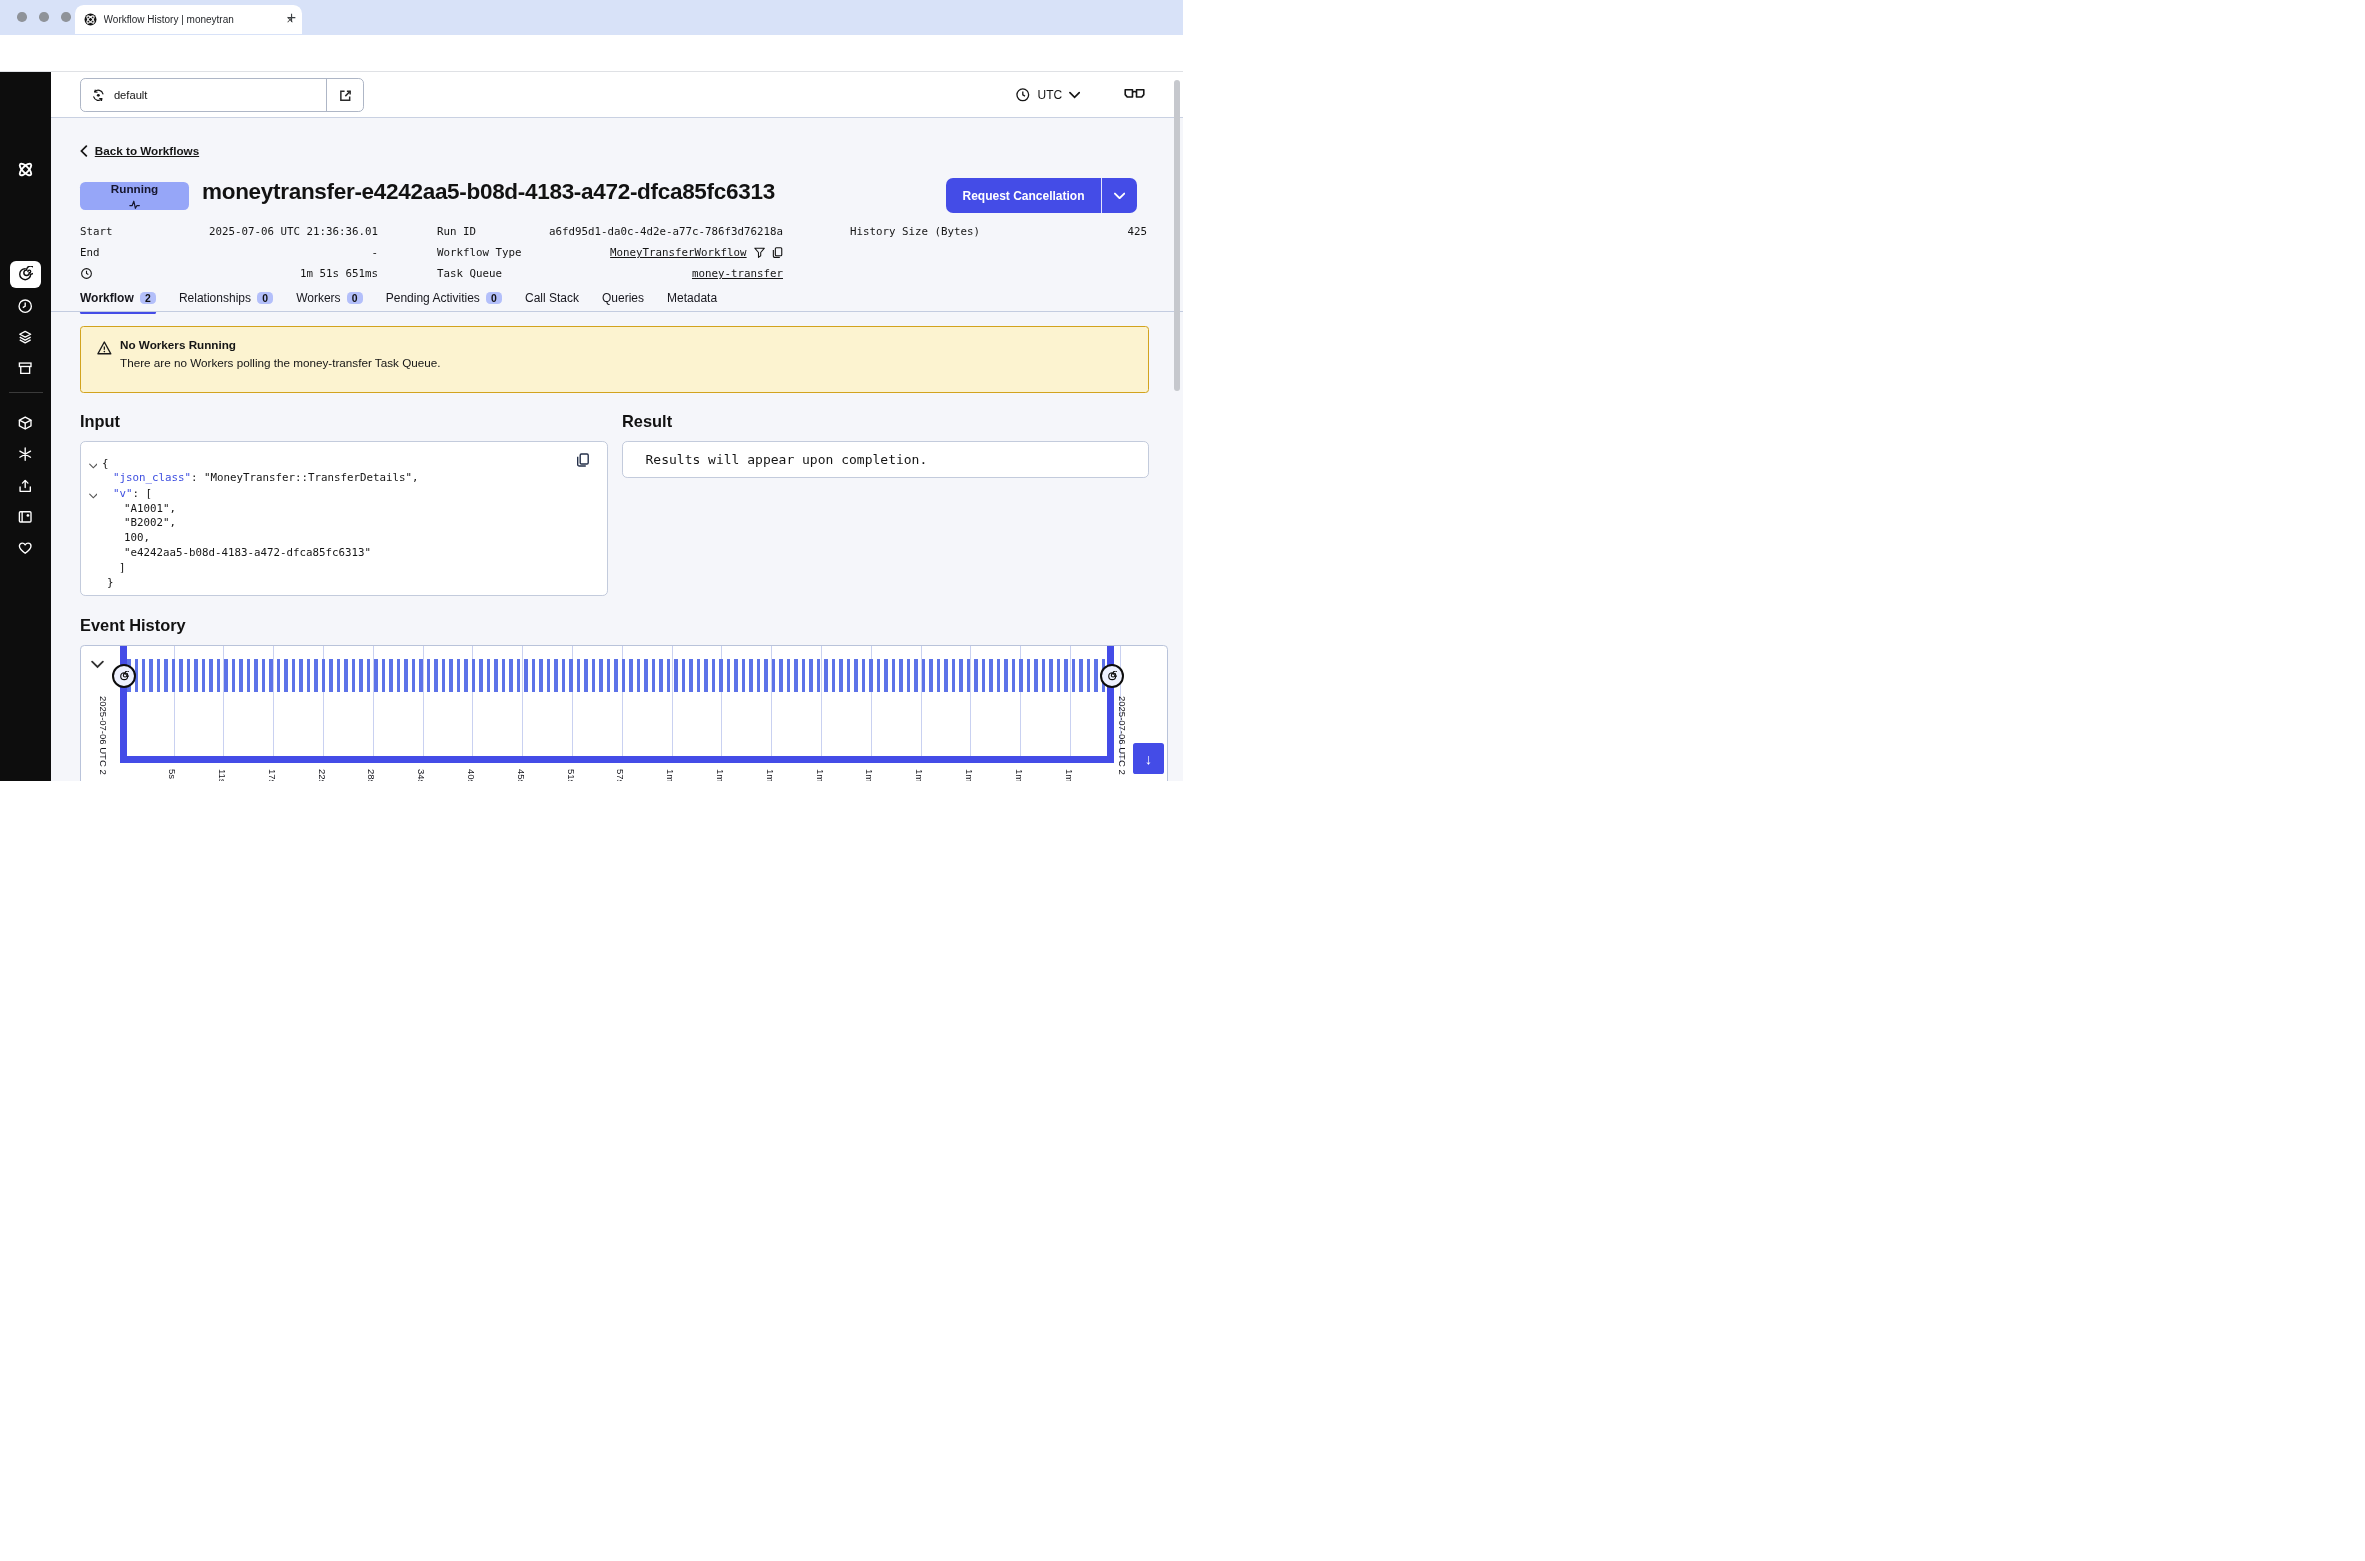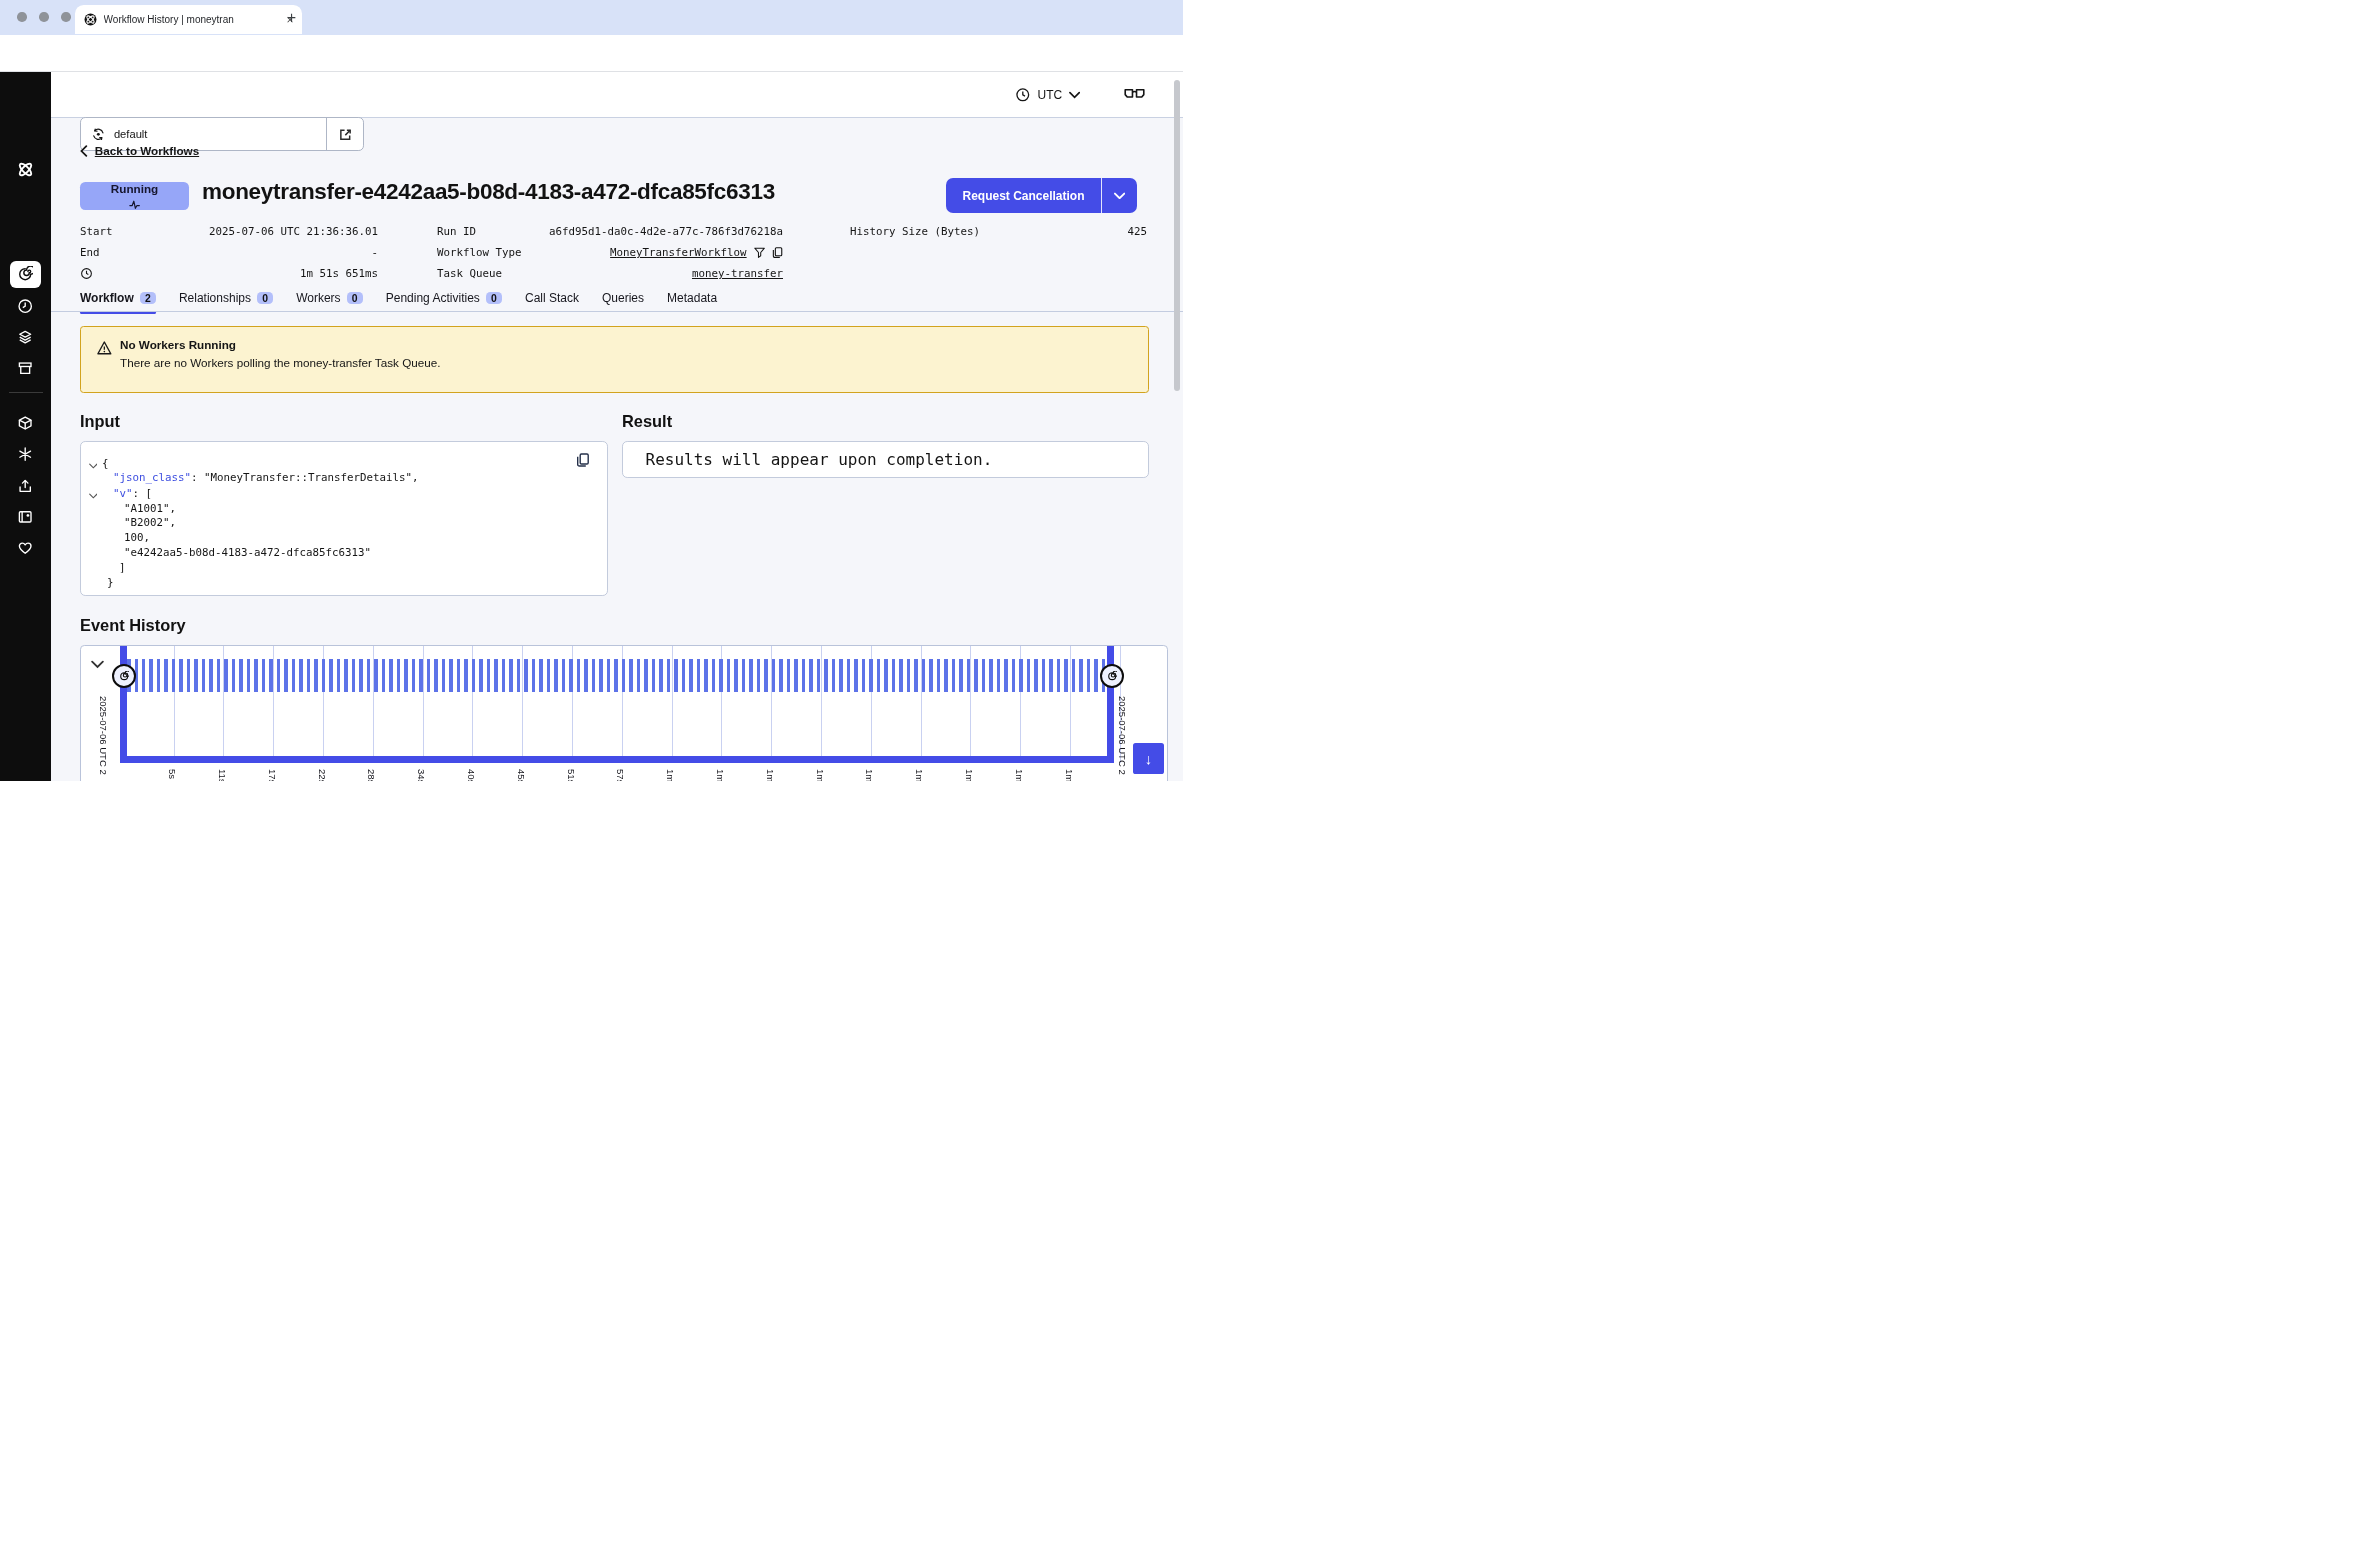--- a/index.html
+++ b/index.html
@@ -35,21 +35,21 @@
   .appbg{left:51px;top:118px;width:1132px;height:663px;background:#f5f6fa;}
   .appheader{left:51px;top:72px;width:1132px;height:46px;background:#fff;border-bottom:0.9px solid #c9d1e2;box-sizing:border-box;}
   .sidebar{left:0;top:72px;width:51px;height:709px;background:#0d0d0d;}
   .sb-ico{left:0;width:51px;display:flex;justify-content:center;color:#fff;}
   .sb-active{left:9.5px;top:189px;width:31px;height:27px;background:#fff;border-radius:6px;
              display:flex;align-items:center;justify-content:center;color:#0d0d0d;}
   .sb-divider{left:8.6px;top:320px;width:34px;height:0.9px;background:#3a3a3a;}
   .sb-version{left:0;top:747px;width:51px;text-align:center;font-size:9px;color:#8b8f98;}
 
   .nsbox{left:80px;top:78px;width:284px;height:34px;border:0.9px solid #aeb6c6;border-radius:5.2px;background:#fff;
-         display:flex;align-items:center;box-sizing:border-box;margin-top:39px;}
+         display:flex;align-items:center;box-sizing:border-box;}
   .nsbox .nsmain{flex:1;display:flex;align-items:center;padding-left:10.4px;gap:7.8px;font-size:11.2px;color:#151515;height:100%;}
   .nsbox .nsext{width:36px;height:100%;border-left:0.9px solid #aeb6c6;display:flex;align-items:center;justify-content:center;color:#2a2a2a;}
   .tzsel{left:1015px;top:83px;height:24px;display:flex;align-items:center;gap:7px;font-size:12px;color:#151515;}
   .labsico{left:1124px;top:86px;color:#151515;}
 
   
   .backlink{left:80px;top:144px;display:flex;align-items:center;gap:7px;color:#151515;}
   .backlink span{font-size:11.7px;font-weight:600;text-decoration:underline;}
   .status-badge{left:80px;top:182px;width:109px;height:28px;background:#96a6f8;border-radius:5.2px;
                 display:flex;align-items:center;justify-content:center;gap:5.2px;
@@ -84,21 +84,21 @@
 
   
   .secheading{font-size:16.4px;font-weight:700;color:#121212;}
   .card{background:#fff;border:0.9px solid #c3cbdc;border-radius:5.2px;box-sizing:border-box;}
   .inputcard{left:80px;top:441px;width:528px;height:155px;}
   .resultcard{left:622px;top:441px;width:527px;height:37px;display:flex;align-items:center;padding-left:22.5px;}
   .jsonline{position:absolute;font-size:10.8px;white-space:pre;color:#151515;}
   .jkey{color:#3d4ee0;}
   .jchev{position:absolute;color:#555;}
   .copybtn{position:absolute;color:#25304a;}
-  .resulttext{font-size:16px;color:#151515;}
+  .resulttext{font-size:13px;color:#151515;}
 
   
   .ehbox{left:80px;top:645px;width:1088px;height:208px;background:#fff;border:0.9px solid #b9c3da;border-radius:4.3px;box-sizing:border-box;}
   .grid-line{position:absolute;top:0;width:0.9px;height:117px;background:#c9d1f1;}
   .tl-bar-v{position:absolute;top:0;width:7px;height:117px;background:#444ce7;}
   .tl-baseline{position:absolute;left:39px;top:110px;width:994px;height:7px;background:#444ce7;}
   .tl-band{position:absolute;left:46px;top:13px;width:980px;height:33px;
            background:repeating-linear-gradient(90deg,#5d73e8 0,#5d73e8 3.5px,rgba(0,0,0,0) 3.5px,rgba(0,0,0,0) 7.5px);}
   .tl-circle{position:absolute;top:18px;width:20px;height:20px;border:2.2px solid #0d0d0d;border-radius:50%;
              background:#eef1fe;display:flex;align-items:center;justify-content:center;color:#0d0d0d;}

